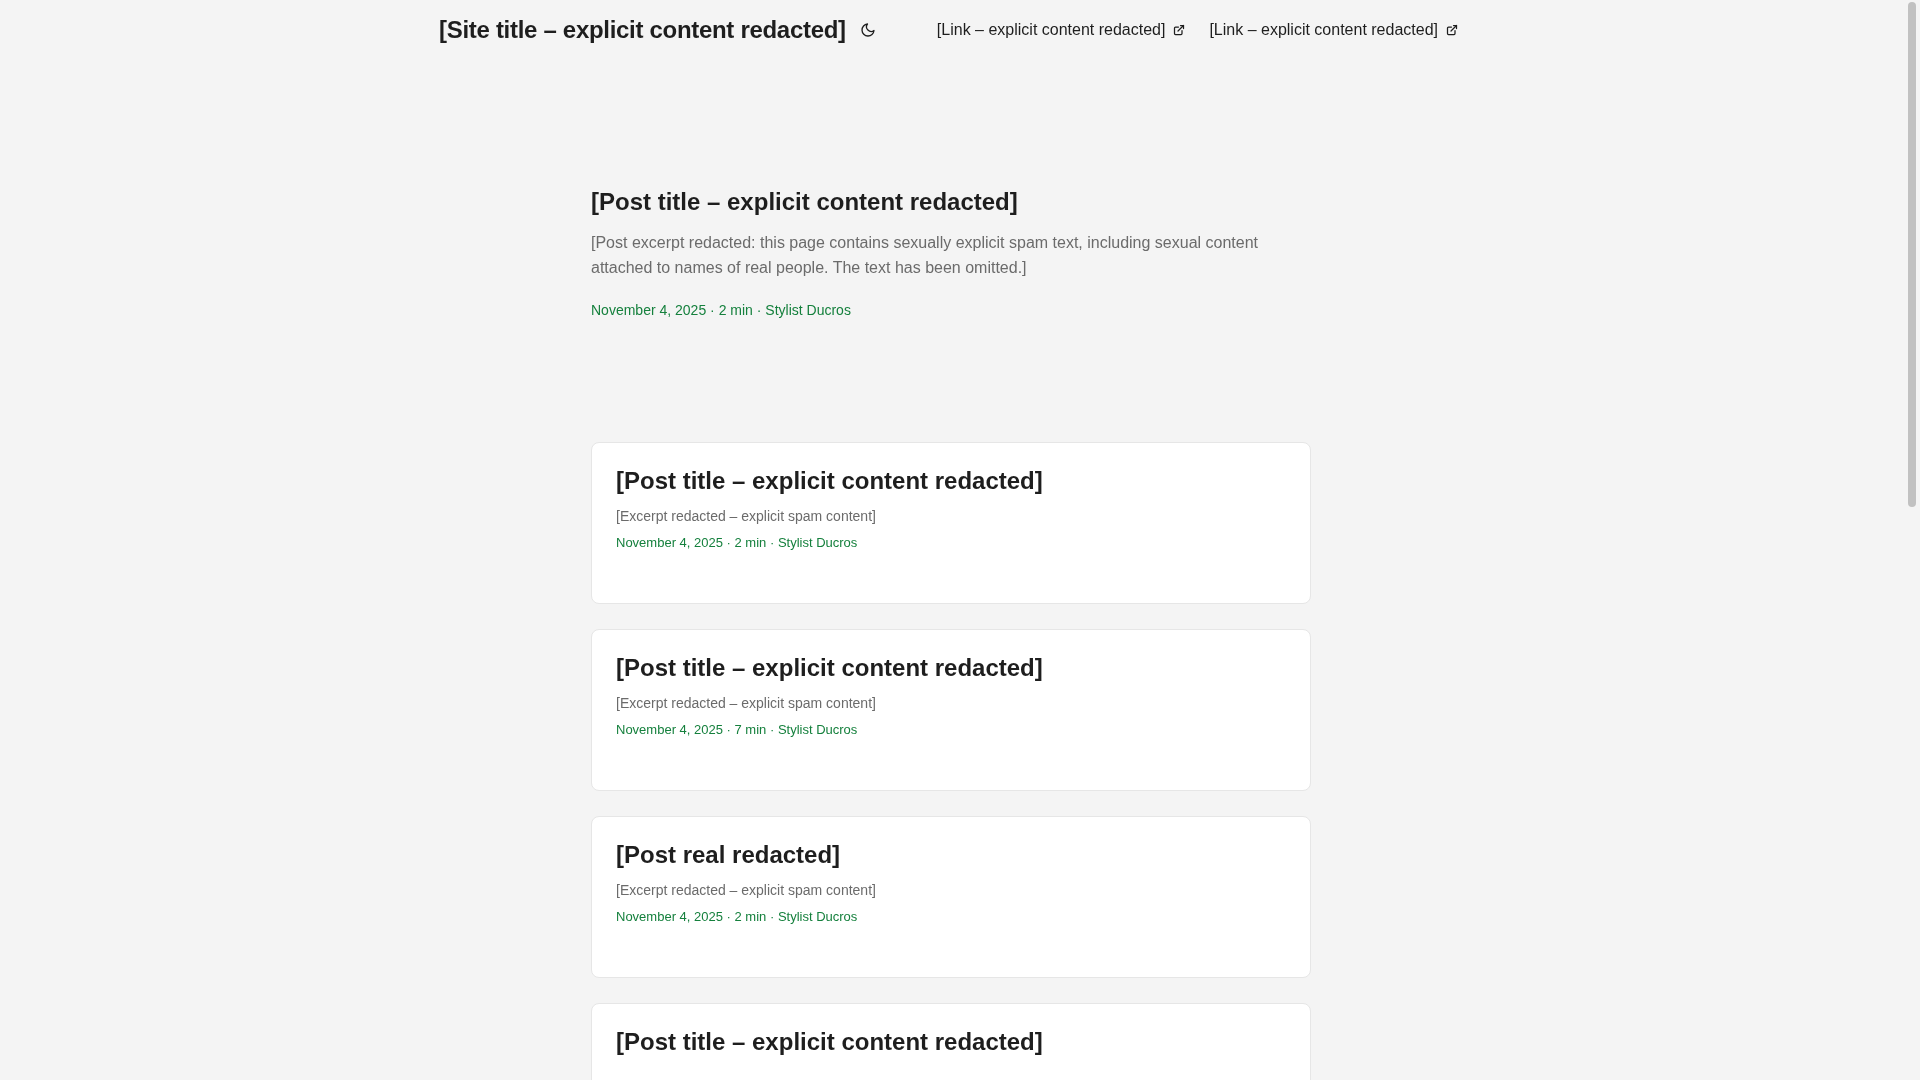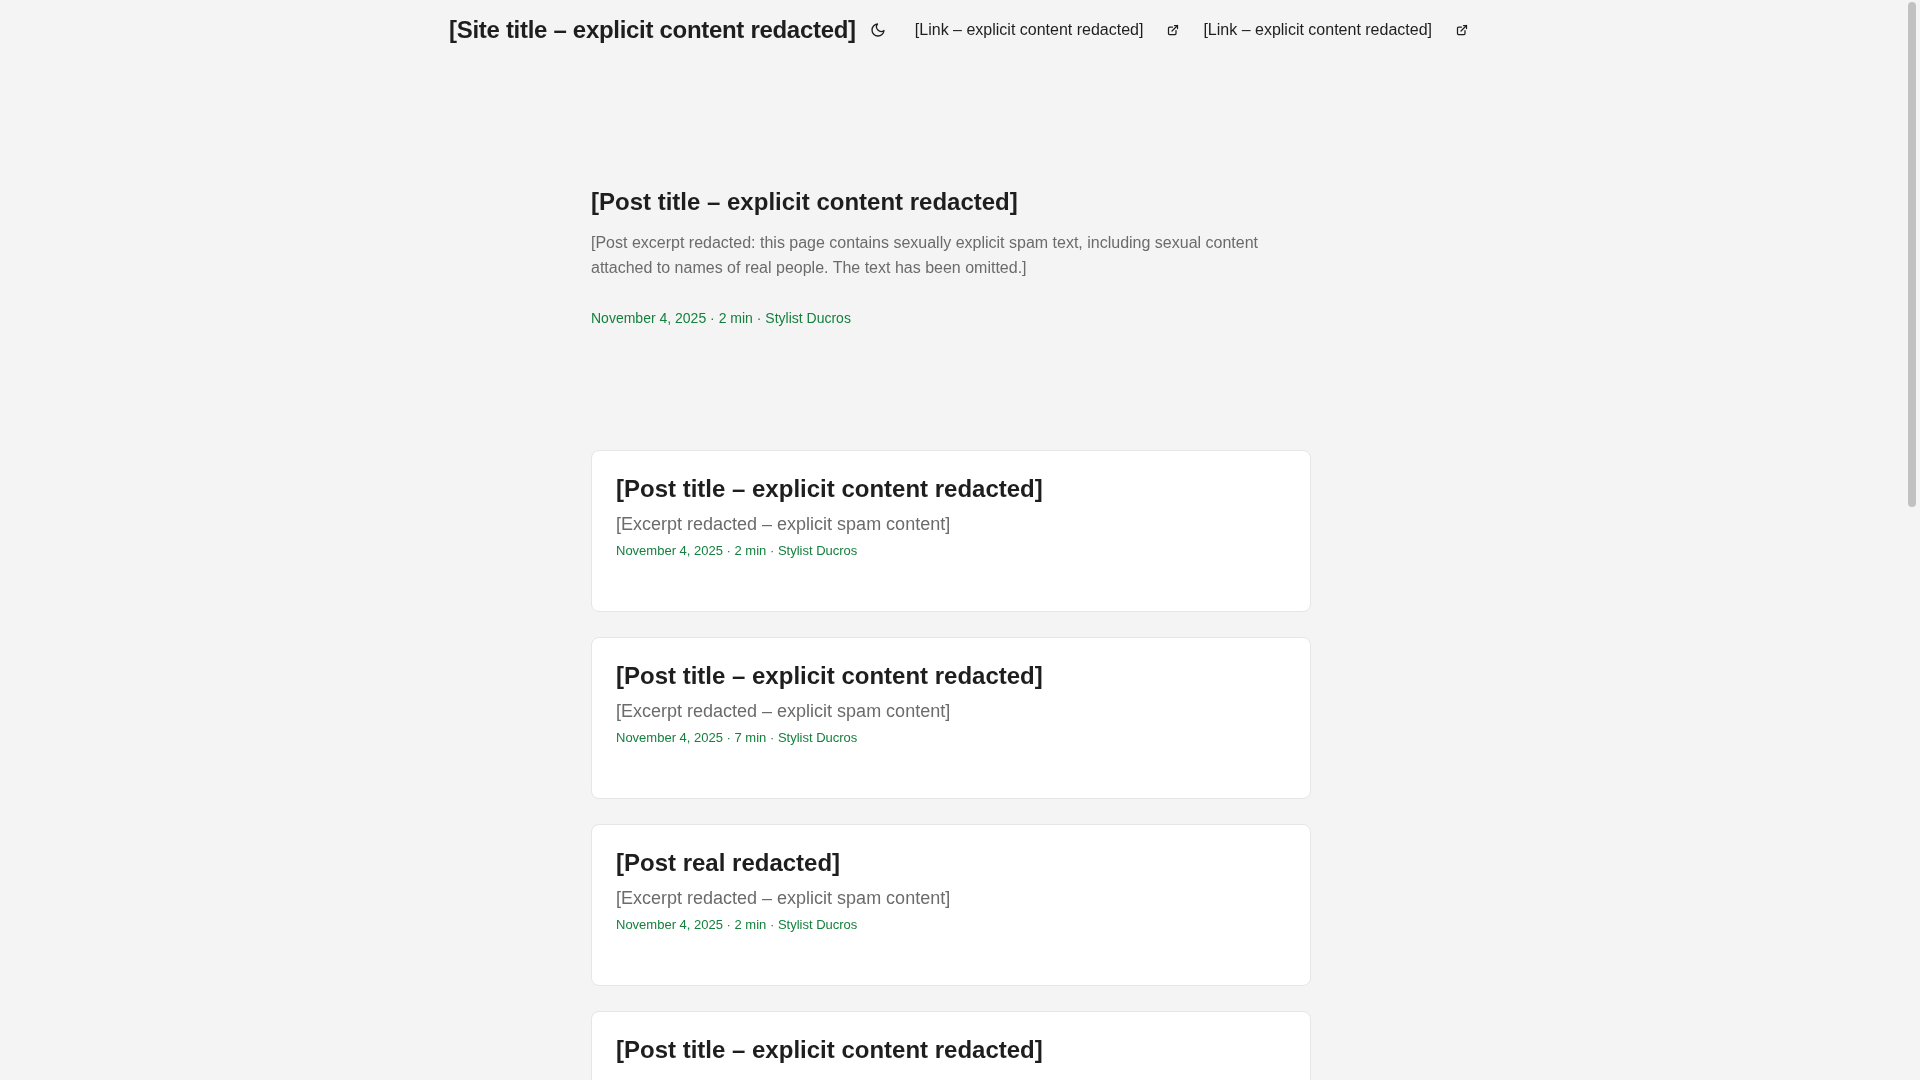--- a/index.html
+++ b/index.html
@@ -3,49 +3,49 @@
   <meta charset="utf-8">
   <style>
     * { box-sizing: border-box; margin: 0; padding: 0; }
     html, body {
       width: 1920px; height: 1080px; overflow: hidden;
       background: #f4f4f4;
       font-family: "Liberation Sans", "DejaVu Sans", sans-serif;
       color: #1e1e1e;
     }
     .header {
-      position: absolute; top: 0; left: 10px; width: 1904px; height: 60px;
+      position: absolute; top: 0; left: 0; width: 1904px; height: 60px;
       display: flex; align-items: center; justify-content: space-between;
       padding: 0 446px 0 439px;
     }
     .brand { display: flex; align-items: center; gap: 12px; }
     .brand-title { font-size: 24px; font-weight: 700; color: #1e1e1e; letter-spacing: -0.3px; }
     .theme-toggle { width: 20px; height: 20px; display: flex; align-items: center; justify-content: center; cursor: pointer; }
     .nav { display: flex; align-items: center; gap: 24px; }
-    .nav-link { display: flex; align-items: center; gap: 24px; font-size: 16px; color: #1e1e1e; text-decoration: none; }
+    .nav-link { display: flex; align-items: center; gap: 8px; font-size: 16px; color: #1e1e1e; text-decoration: none; }
     .ext-icon { width: 12px; height: 12px; }
 
     .main { position: absolute; top: 0; left: 591px; width: 720px; }
     .hero { margin-top: 188px; }
     .hero-title { font-size: 24px; font-weight: 700; color: #1e1e1e; margin-bottom: 14px; }
     .hero-desc {
       font-size: 16px; line-height: 25px; color: #6b6b6b;
       display: -webkit-box; -webkit-line-clamp: 3; -webkit-box-orient: vertical; overflow: hidden;
-      margin-bottom: 30px;
+      margin-bottom: 22px;
     }
     .meta { font-size: 14px; color: #15803d; }
 
     .posts { margin-top: 124px; display: flex; flex-direction: column; gap: 25px; }
     .card {
       background: #ffffff; border: 1px solid #e6e6e6; border-radius: 8px;
       padding: 24px 24px 24px 24px; height: 162px; cursor: pointer;
     }
     .card-title { font-size: 24px; font-weight: 700; color: #1e1e1e; margin-bottom: 10px; }
     .card-desc {
-      font-size: 18px; line-height: 22px; color: #6b6b6b;
+      font-size: 14px; line-height: 22px; color: #6b6b6b;
       display: -webkit-box; -webkit-line-clamp: 2; -webkit-box-orient: vertical; overflow: hidden;
       margin-bottom: 8px;
     }
     .card .meta { font-size: 13px; }
 
     .scrollbar {
       position: absolute; top: 0; right: 0; width: 16px; height: 1080px; background: #f4f4f4;
     }
     .scroll-thumb {
       position: absolute; top: 2px; left: 4px; width: 8px; height: 505px;

